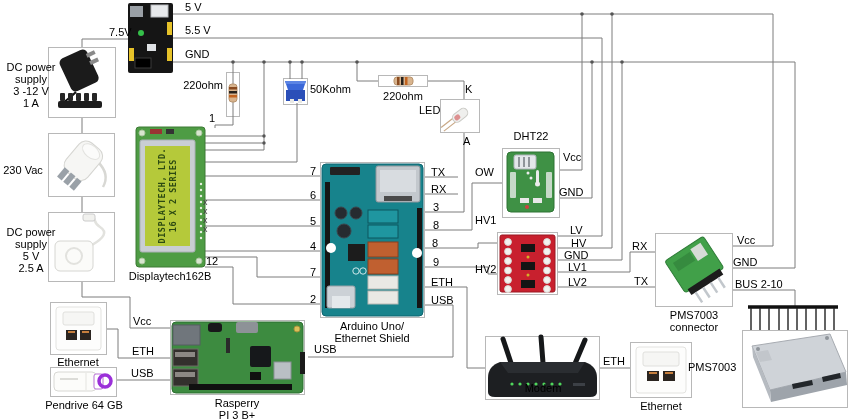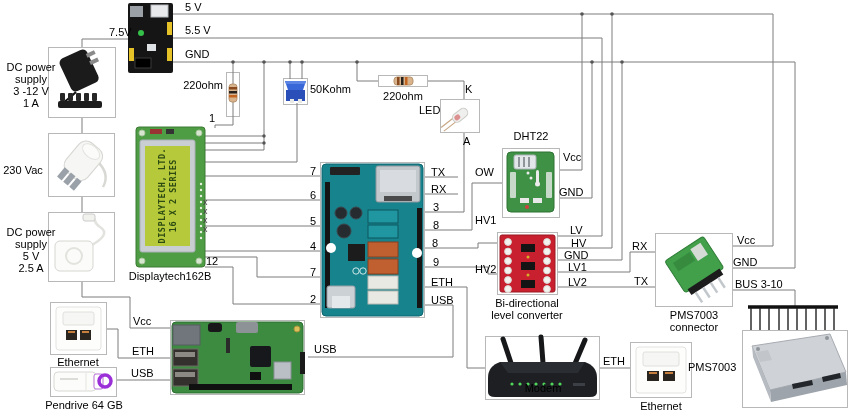--- a/index.html
+++ b/index.html
@@ -392,49 +392,51 @@
   <span class="lb r" style="left:298px;top:266px;width:18px">7</span>
   <span class="lb r" style="left:298px;top:293px;width:18px">2</span>
   <span class="lb" style="left:431px;top:166px">TX</span>
   <span class="lb" style="left:431px;top:183px">RX</span>
   <span class="lb" style="left:433px;top:201px">3</span>
   <span class="lb" style="left:433px;top:219px">8</span>
   <span class="lb" style="left:432px;top:237px">8</span>
   <span class="lb" style="left:433px;top:256px">9</span>
   <span class="lb" style="left:431px;top:276px">ETH</span>
   <span class="lb" style="left:431px;top:294px">USB</span>
+  <span class="lb ml" style="left:320px;top:320px;width:104px">Arduino Uno/
+Ethernet Shield</span>
 
   <span class="lb" style="left:475px;top:166px">OW</span>
   <span class="lb c" style="left:501px;top:130px;width:60px">DHT22</span>
   <span class="lb" style="left:563px;top:151px">Vcc</span>
   <span class="lb" style="left:559px;top:186px">GND</span>
 
   <span class="lb" style="left:475px;top:214px">HV1</span>
   <span class="lb" style="left:475px;top:263px">HV2</span>
   <span class="lb" style="left:570px;top:224px">LV</span>
   <span class="lb" style="left:571px;top:237px">HV</span>
   <span class="lb" style="left:564px;top:249px">GND</span>
   <span class="lb" style="left:568px;top:261px">LV1</span>
   <span class="lb" style="left:568px;top:276px">LV2</span>
-  <span class="lb ml" style="left:475px;top:297px;width:104px">Bi-directional
-level converter</span>
 
   <span class="lb" style="left:632px;top:240px">RX</span>
   <span class="lb" style="left:634px;top:275px">TX</span>
   <span class="lb ml" style="left:652px;top:309px;width:84px">PMS7003
 connector</span>
   <span class="lb" style="left:737px;top:234px">Vcc</span>
   <span class="lb" style="left:733px;top:256px">GND</span>
-  <span class="lb" style="left:735px;top:278px">BUS 3-10</span>
+  <span class="lb" style="left:735px;top:278px">BUS 2-10</span>
   <span class="lb" style="left:688px;top:361px">PMS7003</span>
 
   <span class="lb c" style="left:510px;top:382px;width:66px">Modem</span>
   <span class="lb" style="left:603px;top:355px">ETH</span>
   <span class="lb c" style="left:628px;top:400px;width:66px">Ethernet</span>
 
+  <span class="lb ml" style="left:195px;top:397px;width:84px">Rasperry
+PI 3 B+</span>
   <span class="lb" style="left:314px;top:343px">USB</span>
   <span class="lb" style="left:133px;top:315px">Vcc</span>
   <span class="lb" style="left:132px;top:345px">ETH</span>
   <span class="lb" style="left:131px;top:367px">USB</span>
   <span class="lb c" style="left:46px;top:356px;width:64px">Ethernet</span>
   <span class="lb c" style="left:38px;top:399px;width:92px">Pendrive 64 GB</span>
 
 </div>
 
 </body></html>

